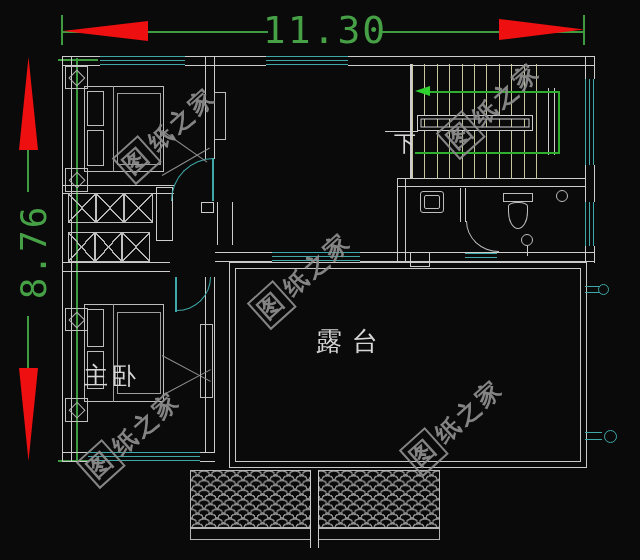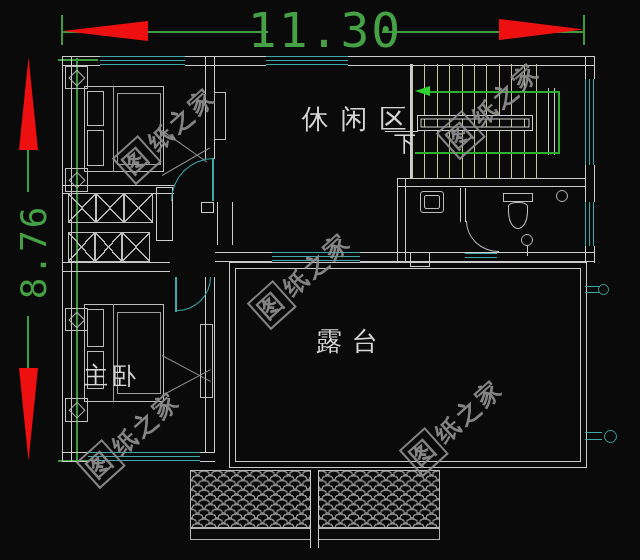--- a/index.html
+++ b/index.html
@@ -60,21 +60,21 @@
 <body>
 
 <div id="canvas">
 
   <div class="gline" style="left:62px;top:31px;width:206px;height:1.5px"></div>
   <div class="gline" style="left:382px;top:31px;width:201px;height:1.5px"></div>
   <div class="gline" style="left:61px;top:15px;width:1.5px;height:30px"></div>
   <div class="gline" style="left:583px;top:15px;width:1.5px;height:30px"></div>
   <div class="red tri-left" style="left:63px;top:21px;width:85px;height:20px"></div>
   <div class="red tri-right" style="left:499px;top:19px;width:85px;height:21px"></div>
-  <div class="dimtext" style="left:325px;top:30px;font-size:48px">11.30</div>
+  <div class="dimtext" style="left:325px;top:30px;font-size:38px">11.30</div>
 
   <div class="gline" style="left:76px;top:58px;width:1.5px;height:404px"></div>
   <div class="gline" style="left:58px;top:59px;width:40px;height:1.5px"></div>
   <div class="gline" style="left:58px;top:460px;width:40px;height:1.5px"></div>
   <div class="gline" style="left:27px;top:150px;width:1.5px;height:42px"></div>
   <div class="gline" style="left:27px;top:316px;width:1.5px;height:54px"></div>
   <div class="red tri-up" style="left:19px;top:57px;width:19px;height:93px"></div>
   <div class="red tri-down" style="left:19px;top:368px;width:19px;height:93px"></div>
   <div class="dimtext" style="left:33px;top:252px;font-size:36px;transform:translate(-50%,-50%) rotate(-90deg)">8.76</div>
 
@@ -165,21 +165,20 @@
   <div class="abs" style="left:585px;top:292px;width:15px;height:1.2px;background:#3fa8a8"></div>
   <div class="circle" style="left:598px;top:284px;width:11px;height:11px;border:1.5px solid #3fa8a8"></div>
   <div class="abs" style="left:585px;top:432px;width:17px;height:1.2px;background:#3fa8a8"></div>
   <div class="abs" style="left:585px;top:439px;width:17px;height:1.2px;background:#3fa8a8"></div>
   <div class="circle" style="left:604px;top:430px;width:13px;height:13px;border:1.5px solid #3fa8a8"></div>
 
   <div class="tiles" style="left:190px;top:470px;width:250px;height:58px"></div>
   <div class="abs" style="left:190px;top:528px;width:250px;height:12px;border:1px solid #b5b5b5;box-sizing:border-box"></div>
   <div class="abs" style="left:310px;top:470px;width:9px;height:78px;background:#0a0a0a;border-left:1.2px solid #cdcdcd;border-right:1.2px solid #cdcdcd;box-sizing:border-box"></div>
 
-  <div class="label" style="left:360px;top:119px;font-size:27px;letter-spacing:12px">休闲区</div>
   <div class="label" style="left:112px;top:376px;font-size:24px;letter-spacing:4px">主卧</div>
   <div class="label" style="left:352px;top:341px;font-size:26px;letter-spacing:10px">露台</div>
 
   <div class="wm" style="left:168px;top:132px"><span class="box">图</span><span>纸之家</span></div>
   <div class="wm" style="left:492px;top:107px"><span class="box">图</span><span>纸之家</span></div>
   <div class="wm" style="left:303px;top:277px"><span class="box">图</span><span>纸之家</span></div>
   <div class="wm" style="left:132px;top:436px"><span class="box">图</span><span>纸之家</span></div>
   <div class="wm" style="left:455px;top:424px"><span class="box">图</span><span>纸之家</span></div>
 
 </div>

